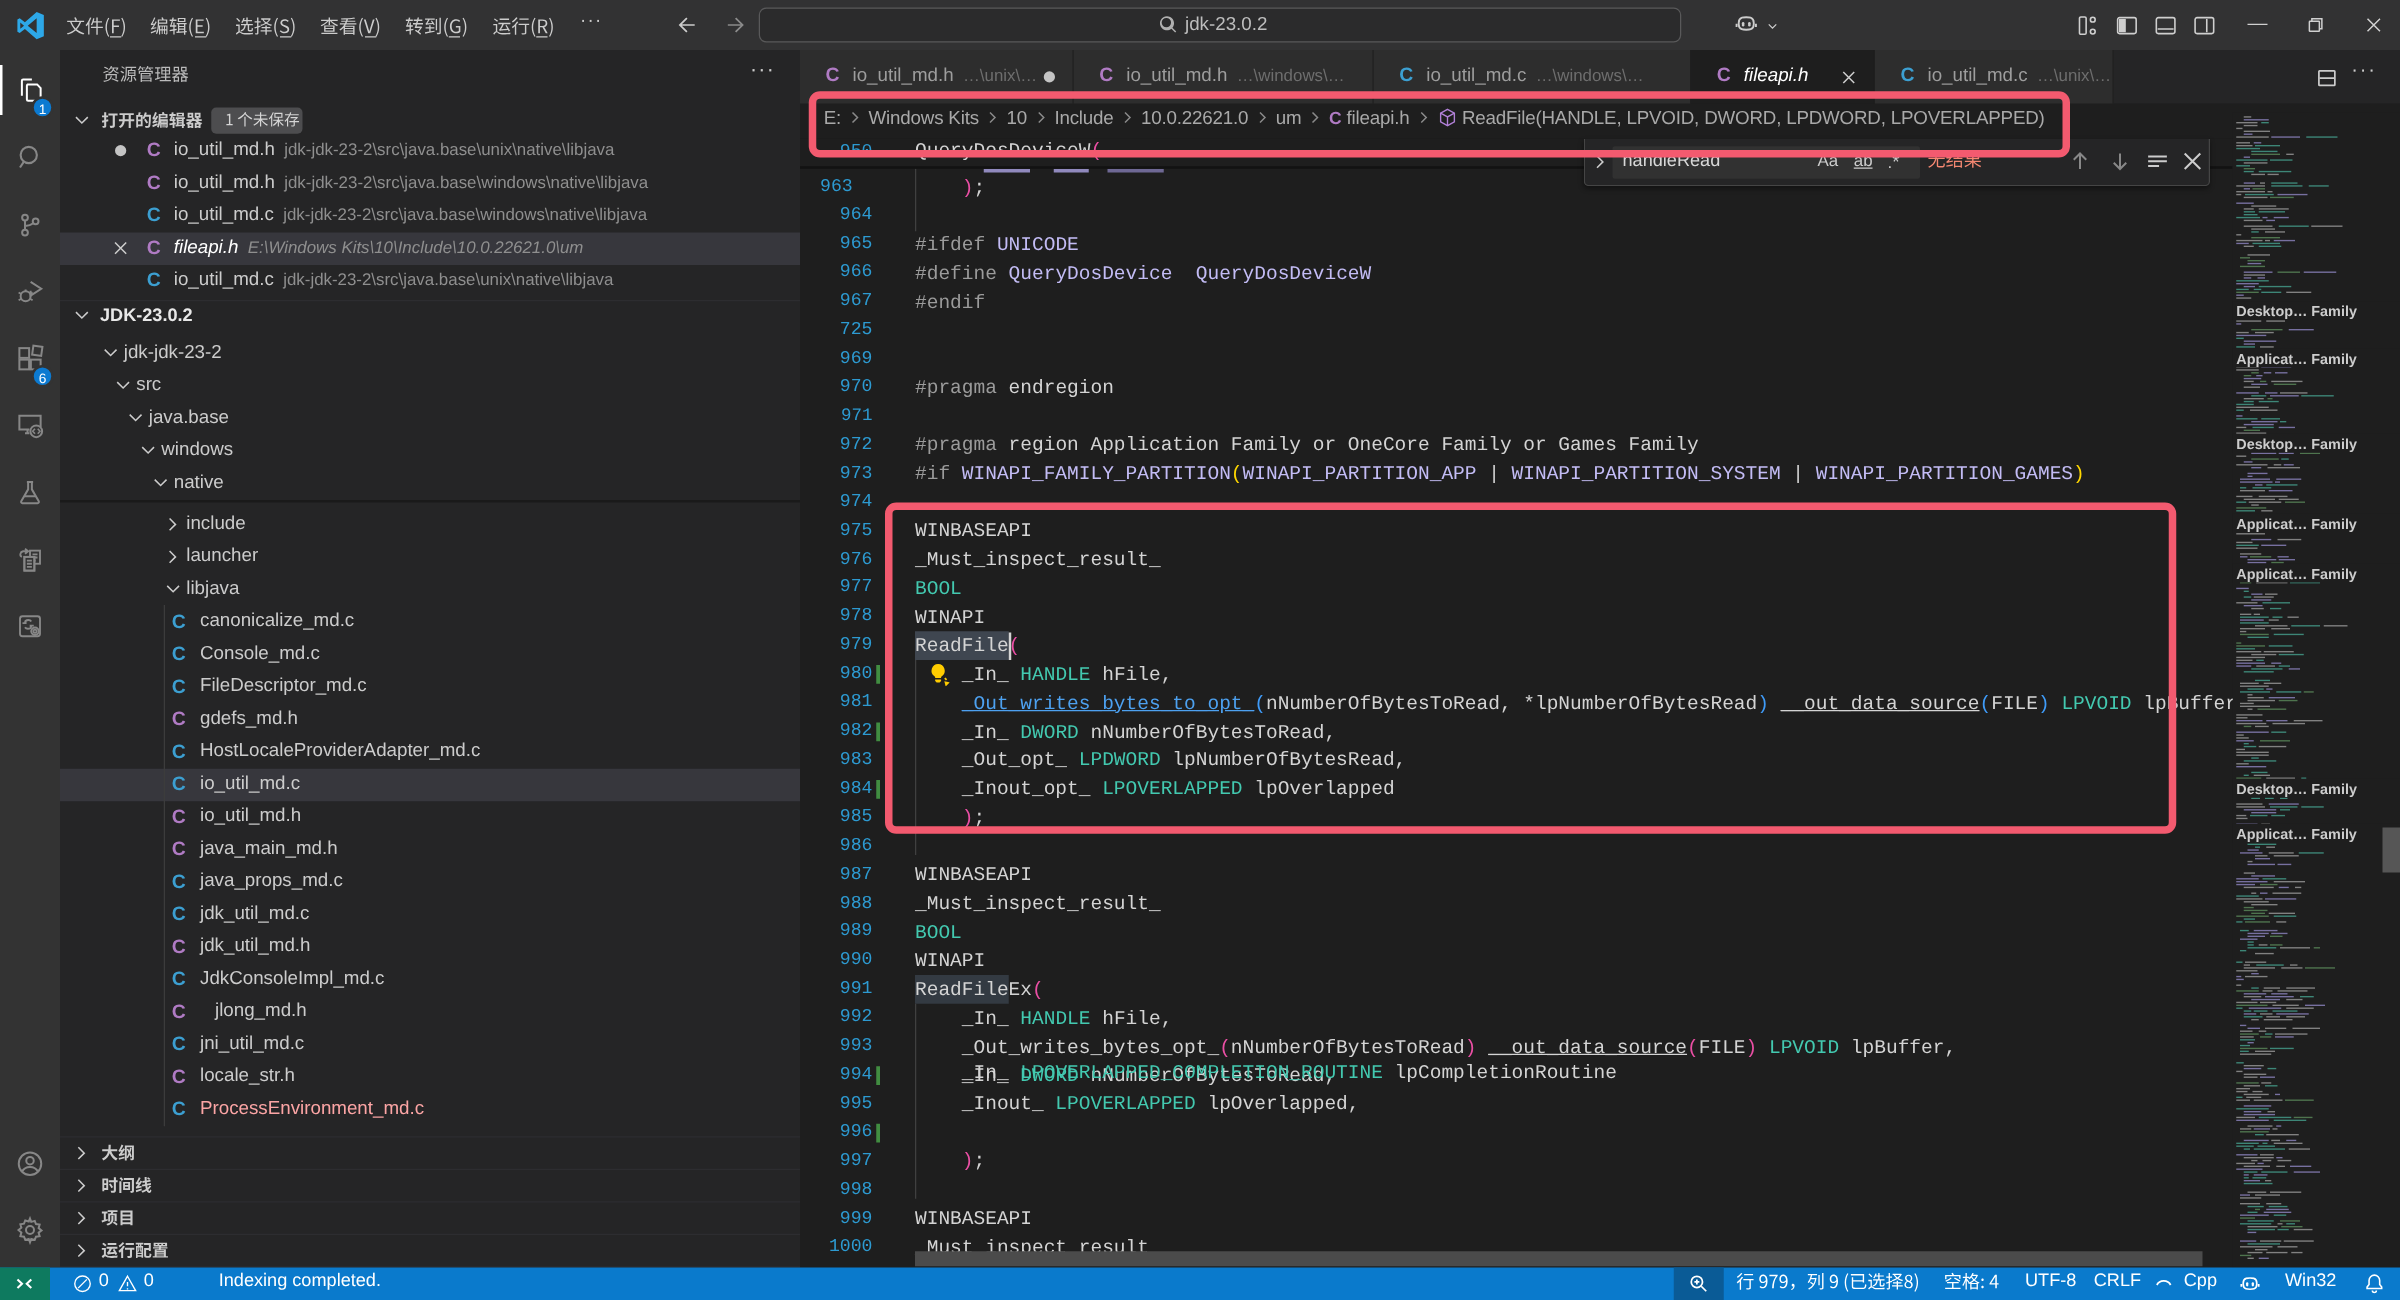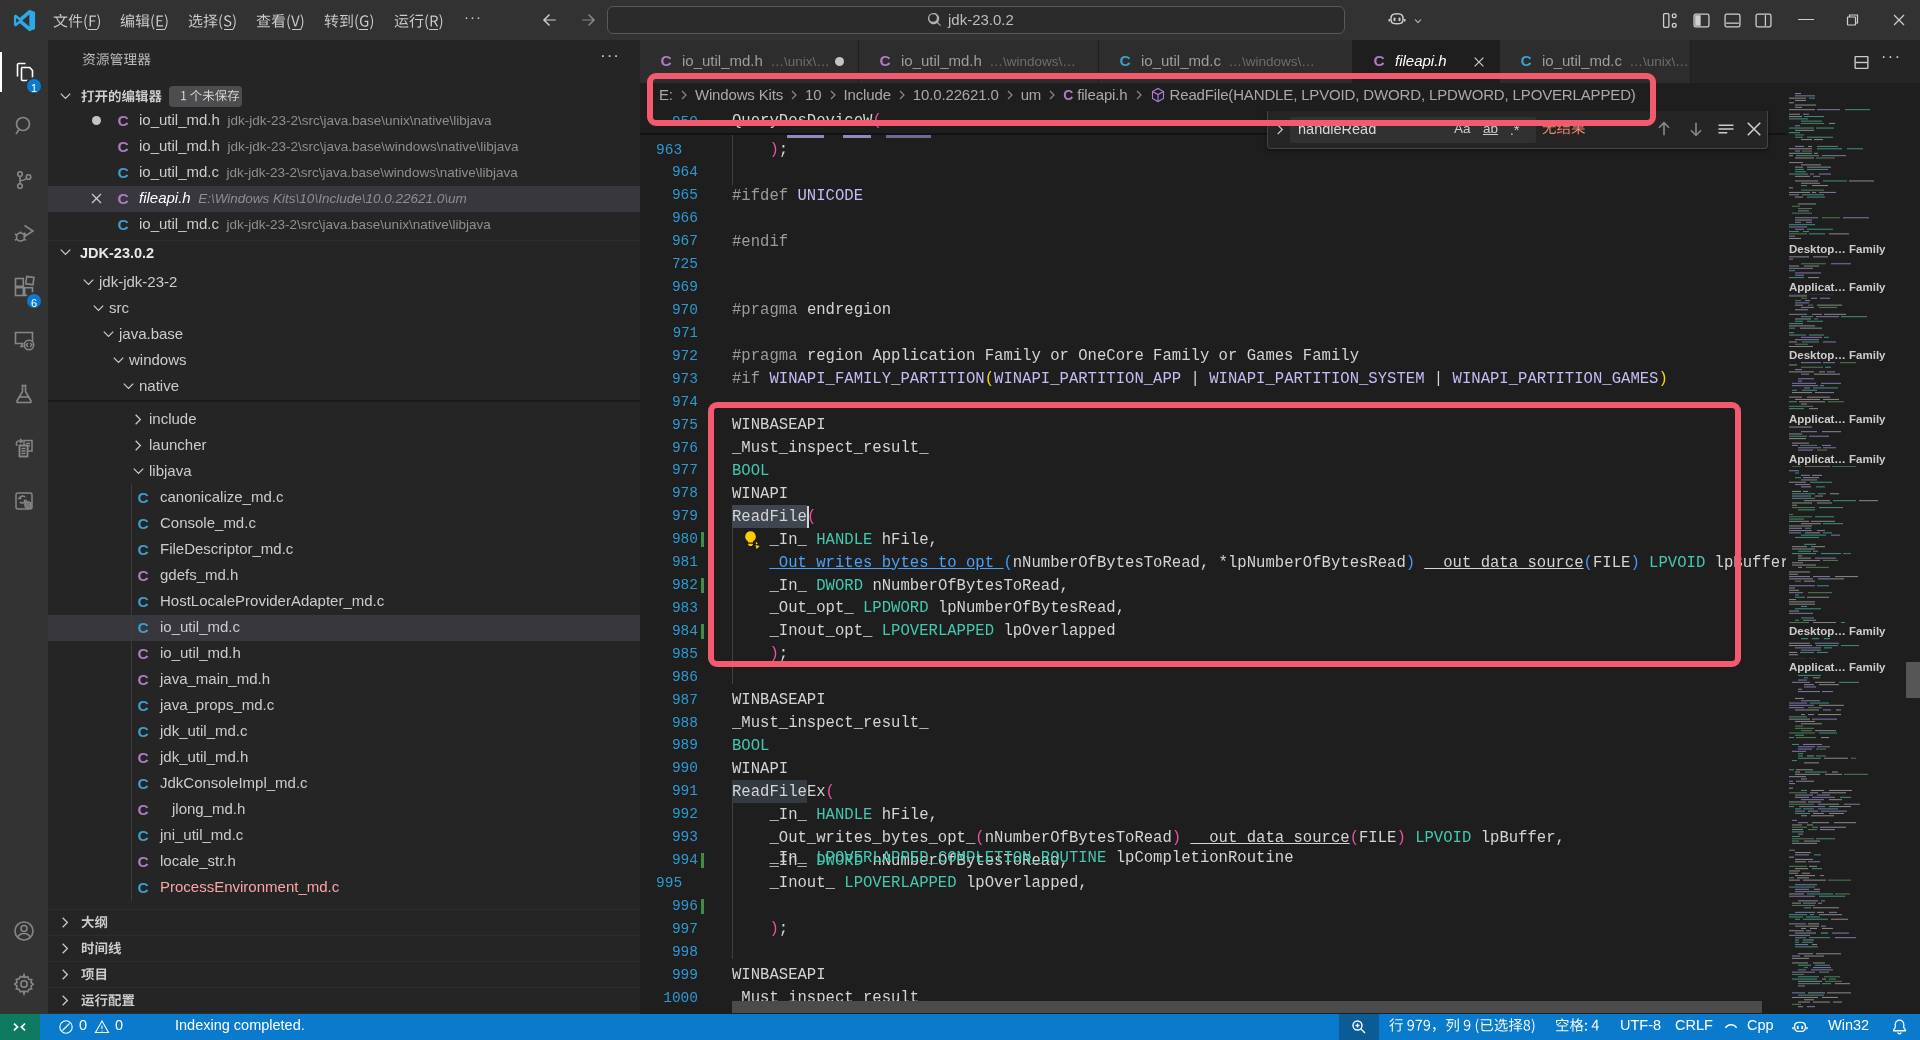--- a/index.html
+++ b/index.html
@@ -330,20 +330,21 @@
 <div class="abs" style="left:732px;top:780.3px;width:75px;height:23px;background:#333a42"></div>
 <div class="abs" style="left:787px;top:135px;width:37px;height:2.5px;background:#9089bd"></div>
 <div class="abs" style="left:843px;top:135px;width:28px;height:2.5px;background:#9089bd"></div>
 <div class="abs" style="left:886px;top:135px;width:45px;height:2.5px;background:#6e6894"></div>
 <div class="abs" style="left:656px;top:141.5px;width:42px;font-family:'Liberation Mono';font-size:14.5px;color:#2d9ad1">963</div>
 <div class="abs mono" style="left:732px;top:139.0px;line-height:23px"><span class="w">    </span><span class="pk">)</span><span class="w">;</span></div>
 <div class="abs" style="left:656px;top:164.4px;width:42px;text-align:right;font-family:'Liberation Mono';font-size:14.5px;color:#2d9ad1">964</div>
 <div class="abs" style="left:656px;top:187.3px;width:42px;text-align:right;font-family:'Liberation Mono';font-size:14.5px;color:#2d9ad1">965</div>
 <div class="abs mono" style="left:732px;top:184.8px;line-height:23px"><span class="g">#ifdef </span><span class="m">UNICODE</span></div>
 <div class="abs" style="left:656px;top:210.3px;width:42px;text-align:right;font-family:'Liberation Mono';font-size:14.5px;color:#2d9ad1">966</div>
+<div class="abs mono" style="left:732px;top:207.8px;line-height:23px"><span class="g">#define </span><span class="m">QueryDosDevice</span><span class="w">  </span><span class="m">QueryDosDeviceW</span></div>
 <div class="abs" style="left:656px;top:233.2px;width:42px;text-align:right;font-family:'Liberation Mono';font-size:14.5px;color:#2d9ad1">967</div>
 <div class="abs mono" style="left:732px;top:230.7px;line-height:23px"><span class="g">#endif</span></div>
 <div class="abs" style="left:656px;top:256.1px;width:42px;text-align:right;font-family:'Liberation Mono';font-size:14.5px;color:#2d9ad1">725</div>
 <div class="abs" style="left:656px;top:279.0px;width:42px;text-align:right;font-family:'Liberation Mono';font-size:14.5px;color:#2d9ad1">969</div>
 <div class="abs" style="left:656px;top:301.9px;width:42px;text-align:right;font-family:'Liberation Mono';font-size:14.5px;color:#2d9ad1">970</div>
 <div class="abs mono" style="left:732px;top:299.4px;line-height:23px"><span class="g">#pragma </span><span class="w">endregion</span></div>
 <div class="abs" style="left:656px;top:324.9px;width:42px;text-align:right;font-family:'Liberation Mono';font-size:14px;color:#2d9ad1">971</div>
 <div class="abs" style="left:656px;top:347.8px;width:42px;text-align:right;font-family:'Liberation Mono';font-size:14.5px;color:#2d9ad1">972</div>
 <div class="abs mono" style="left:732px;top:345.3px;line-height:23px"><span class="g">#pragma </span><span class="w">region Application Family or OneCore Family or Games Family</span></div>
 <div class="abs" style="left:656px;top:370.7px;width:42px;text-align:right;font-family:'Liberation Mono';font-size:14.5px;color:#2d9ad1">973</div>
@@ -381,21 +382,21 @@
 <div class="abs" style="left:656px;top:760.3px;width:42px;text-align:right;font-family:'Liberation Mono';font-size:14.5px;color:#2d9ad1">990</div>
 <div class="abs mono" style="left:732px;top:757.8px;line-height:23px"><span class="w">WINAPI</span></div>
 <div class="abs" style="left:656px;top:783.3px;width:42px;text-align:right;font-family:'Liberation Mono';font-size:14.5px;color:#2d9ad1">991</div>
 <div class="abs mono" style="left:732px;top:780.8px;line-height:23px"><span class="w">ReadFile</span><span class="w">Ex</span><span class="pk">(</span></div>
 <div class="abs" style="left:656px;top:806.2px;width:42px;text-align:right;font-family:'Liberation Mono';font-size:14.5px;color:#2d9ad1">992</div>
 <div class="abs mono" style="left:732px;top:803.7px;line-height:23px"><span class="w">    _In_ </span><span class="t">HANDLE</span><span class="w"> hFile,</span></div>
 <div class="abs" style="left:656px;top:829.1px;width:42px;text-align:right;font-family:'Liberation Mono';font-size:14.5px;color:#2d9ad1">993</div>
 <div class="abs mono" style="left:732px;top:826.6px;line-height:23px"><span class="w">    _Out_writes_bytes_opt_</span><span class="pk">(</span><span class="w">nNumberOfBytesToRead</span><span class="pk">) </span><span class="w ulw">__out_data_source</span><span class="pk">(</span><span class="w">FILE</span><span class="pk">) </span><span class="t">LPVOID</span><span class="w"> lpBuffer,</span></div>
 <div class="abs" style="left:656px;top:852.0px;width:42px;text-align:right;font-family:'Liberation Mono';font-size:14.5px;color:#2d9ad1">994</div>
 <div class="abs mono" style="left:732px;top:849.5px;line-height:23px"><span class="w">    _In_ </span><span class="t">DWORD</span><span class="w"> nNumberOfBytesToRead,</span></div>
-<div class="abs" style="left:656px;top:874.9px;width:42px;text-align:left;font-family:'Liberation Mono';font-size:14.5px;color:#2d9ad1">995</div>
+<div class="abs" style="left:656px;top:874.9px;width:42px;text-align:right;font-family:'Liberation Mono';font-size:14.5px;color:#2d9ad1">995</div>
 <div class="abs mono" style="left:732px;top:872.4px;line-height:23px"><span class="w">    _Inout_ </span><span class="t">LPOVERLAPPED</span><span class="w"> lpOverlapped,</span></div>
 <div class="abs" style="left:656px;top:897.9px;width:42px;text-align:right;font-family:'Liberation Mono';font-size:14.5px;color:#2d9ad1">996</div>
 <div class="abs mono" style="left:732px;top:847px;line-height:23px"><span class="w">    _In_ </span><span class="t">LPOVERLAPPED_COMPLETION_ROUTINE</span><span class="w"> lpCompletionRoutine</span></div>
 <div class="abs" style="left:656px;top:920.8px;width:42px;text-align:right;font-family:'Liberation Mono';font-size:14.5px;color:#2d9ad1">997</div>
 <div class="abs mono" style="left:732px;top:918.3px;line-height:23px"><span class="w">    </span><span class="pk">)</span><span class="w">;</span></div>
 <div class="abs" style="left:656px;top:943.7px;width:42px;text-align:right;font-family:'Liberation Mono';font-size:14.5px;color:#2d9ad1">998</div>
 <div class="abs" style="left:656px;top:966.6px;width:42px;text-align:right;font-family:'Liberation Mono';font-size:14.5px;color:#2d9ad1">999</div>
 <div class="abs mono" style="left:732px;top:964.1px;line-height:23px"><span class="w">WINBASEAPI</span></div>
 <div class="abs" style="left:656px;top:989.5px;width:42px;text-align:right;font-family:'Liberation Mono';font-size:14.5px;color:#2d9ad1">1000</div>
 <div class="abs mono" style="left:732px;top:987.0px;line-height:23px"><span class="w">_Must_inspect_result_</span></div>

